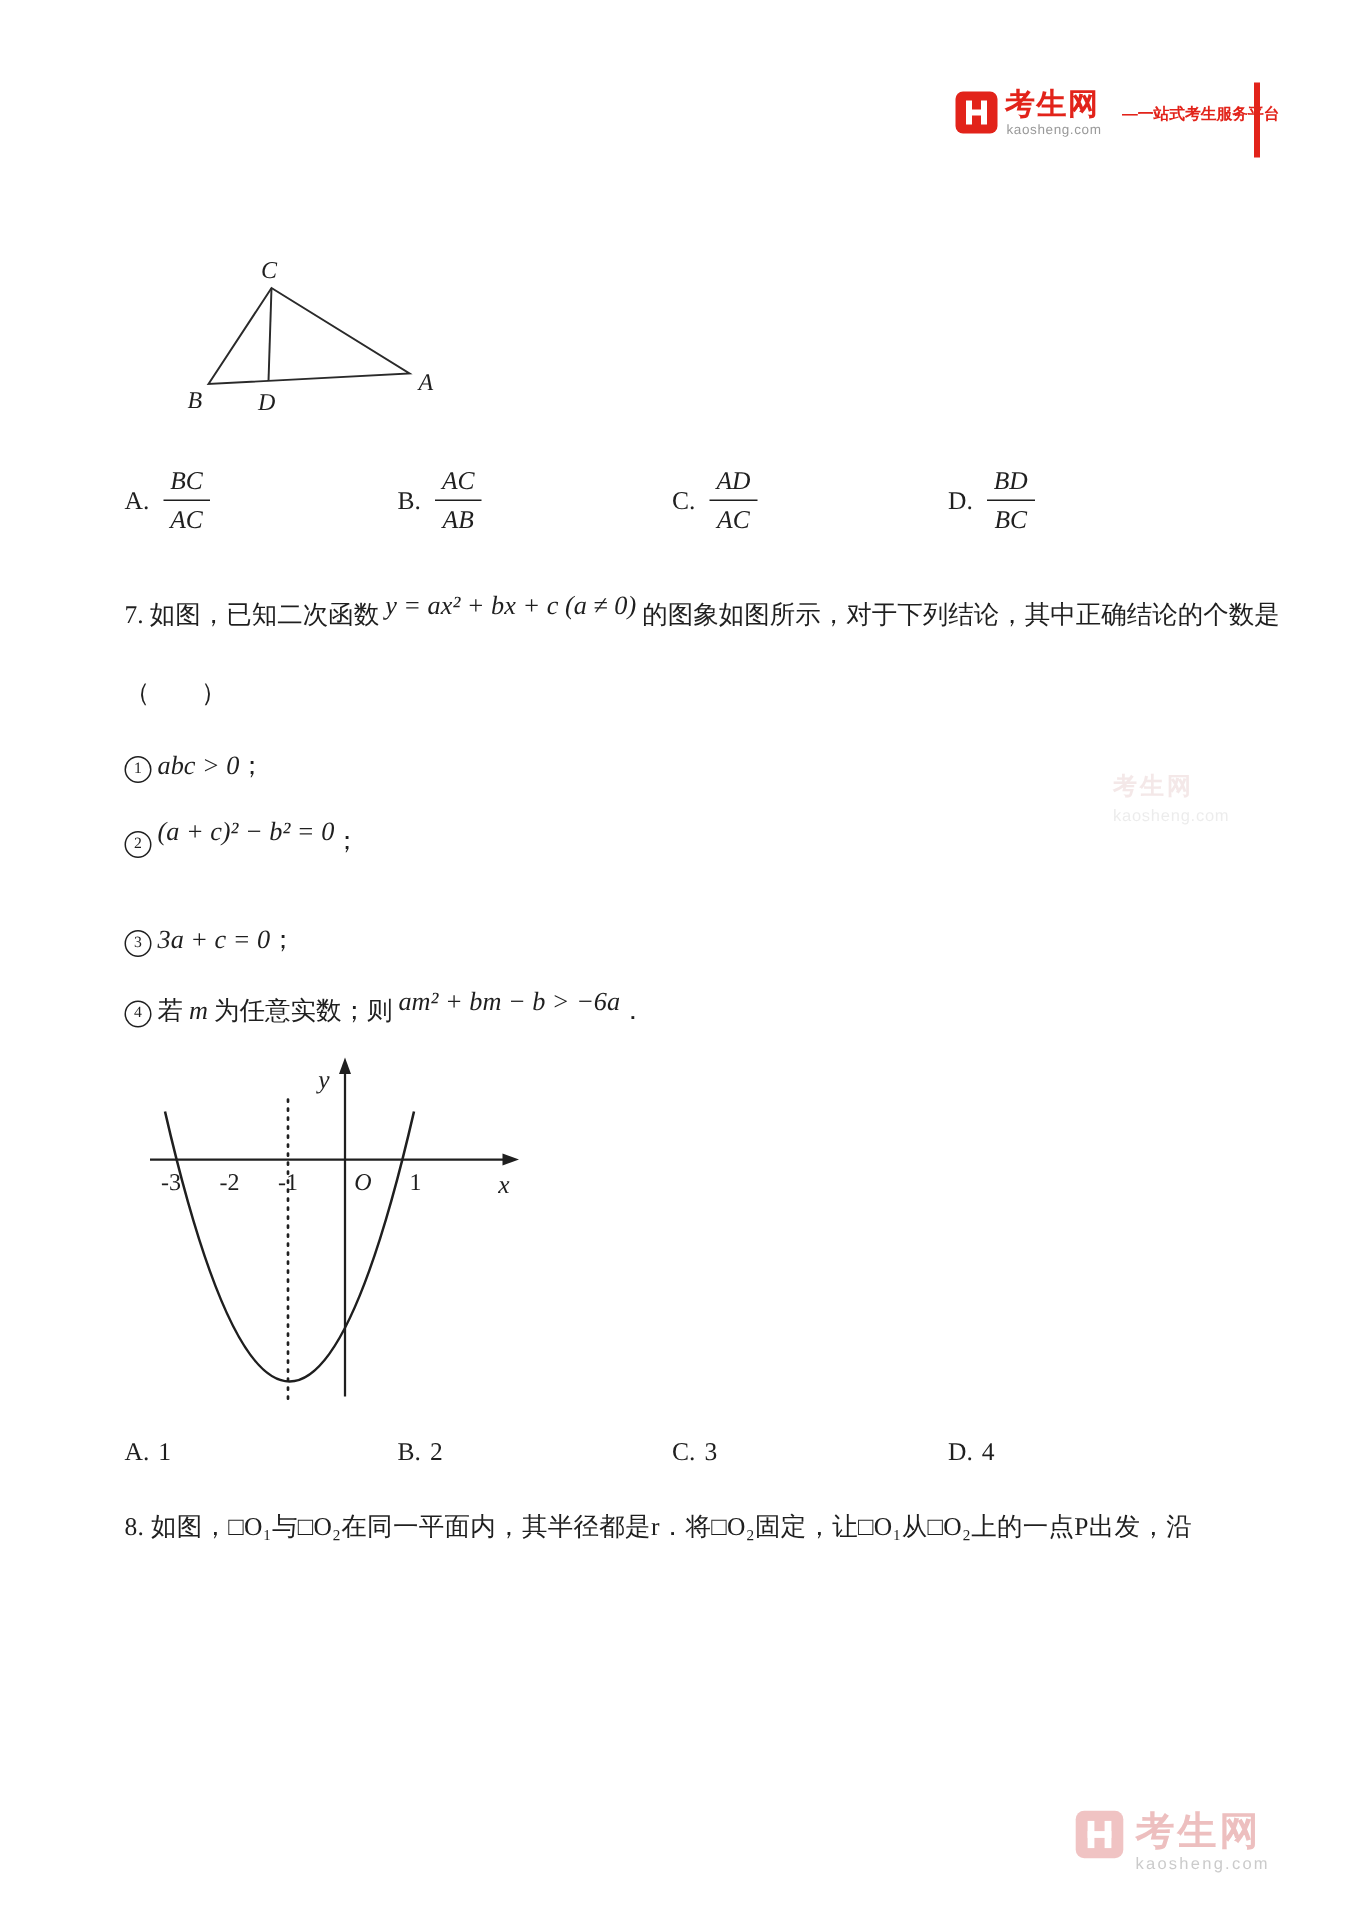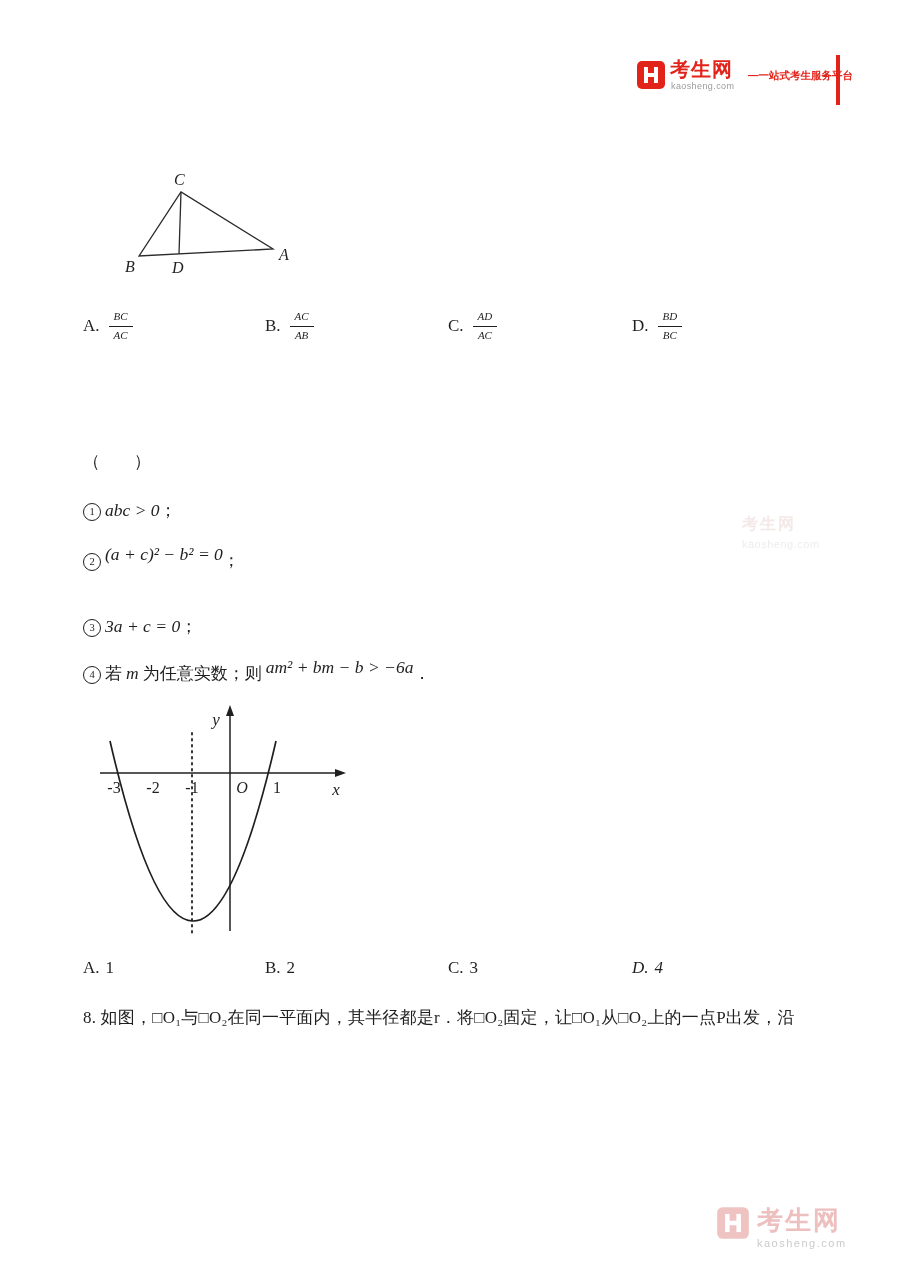--- a/index.html
+++ b/index.html
@@ -11,21 +11,21 @@
   .math{font-style:italic;font-size:17.5px;}
   .big{font-size:19px;}
   .mraise{position:relative;top:-6px;display:inline-block;}
   .stem{white-space:nowrap;line-height:26px;}
   .q8line{white-space:nowrap;letter-spacing:.2px;}
   .cnum{display:inline-flex;width:16px;height:16px;border:1.2px solid #1f1f1f;border-radius:50%;
         align-items:center;justify-content:center;margin-right:4px;vertical-align:1px;}
   .cnum span{font-size:10.5px;font-style:normal;line-height:1;}
   .opt-label{font-size:17px;margin-right:9px;vertical-align:middle;font-style:normal;}
   .frac{display:inline-block;text-align:center;vertical-align:middle;font-style:italic;
-        font-size:11px;line-height:1.25;}
+        font-size:17px;line-height:1.25;}
   .frac .num{display:block;border-bottom:1.4px solid #1f1f1f;padding:0 5px 2px;}
   .frac .den{display:block;padding-top:2px;}
   .q-opt{font-size:17px;white-space:nowrap;}
   .q-opt .val{margin-left:6px;}
   .footer{left:0;top:1182px;width:900px;text-align:center;font-size:15px;}
 
   
   .header{left:636px;top:56px;width:215px;height:54px;}
   .logo-icon{position:absolute;left:0;top:4px;}
   .logo-text{position:absolute;left:34px;top:0;font-family:"Liberation Sans","DejaVu Sans",sans-serif;
@@ -84,20 +84,26 @@
   <div class="abs q-opt" style="left:265px;top:310px;">
     <span class="opt-label">B.</span><span class="frac"><span class="num">AC</span><span class="den">AB</span></span>
   </div>
   <div class="abs q-opt" style="left:448px;top:310px;">
     <span class="opt-label">C.</span><span class="frac"><span class="num">AD</span><span class="den">AC</span></span>
   </div>
   <div class="abs q-opt" style="left:632px;top:310px;">
     <span class="opt-label">D.</span><span class="frac"><span class="num">BD</span><span class="den">BC</span></span>
   </div>
 
+  <div class="abs stem" style="left:83px;top:396px;">
+    <span class="cn">7.</span>
+    <span class="cn">如图，已知二次函数</span>
+    <span class="math mraise">y = ax² + bx + c (a ≠ 0)</span>
+    <span class="cn">的图象如图所示，对于下列结论，其中正确结论的个数是</span>
+  </div>
   <div class="abs cn" style="left:83px;top:450px;">（　　）</div>
 
   <div class="abs stem" style="left:83px;top:497px;">
     <span class="cnum">
         <span>1</span>
       </span><span class="math">abc &gt; 0</span><span class="cn">；</span>
   </div>
   <div class="abs stem" style="left:83px;top:547px;">
     <span class="cnum">
         <span>2</span>
@@ -137,21 +143,21 @@
 
   <div class="abs q-opt" style="left:83px;top:958px;">
     <span>A.</span><span class="val">1</span>
   </div>
   <div class="abs q-opt" style="left:265px;top:958px;">
     <span>B.</span><span class="val">2</span>
   </div>
   <div class="abs q-opt" style="left:448px;top:958px;">
     <span>C.</span><span class="val">3</span>
   </div>
-  <div class="abs q-opt" style="left:632px;top:958px;font-style:italic;">
+  <div class="abs q-opt" style="left:632px;top:958px;">
     <span>D.</span><span class="val">4</span>
   </div>
 
   <div class="abs cn q8line" style="left:83px;top:1006px;">8. 如图，□O₁与□O₂在同一平面内，其半径都是r．将□O₂固定，让□O₁从□O₂上的一点P出发，沿</div>
 
 
   <div class="abs wm-mid">
     <div class="wm-mid-logo">考生网</div>
     <div class="wm-mid-domain">kaosheng.com</div>
   </div>

